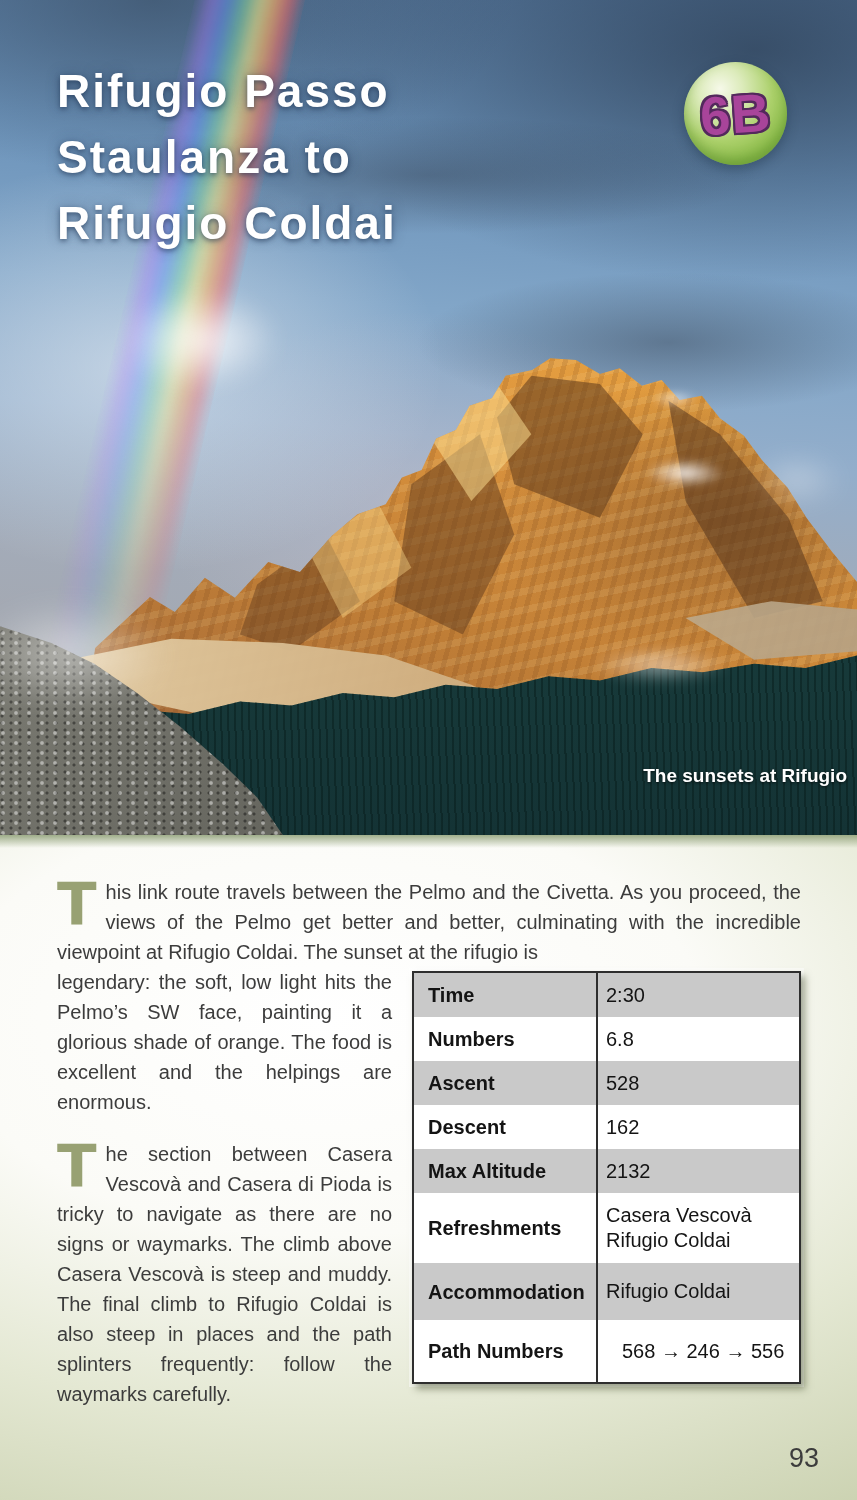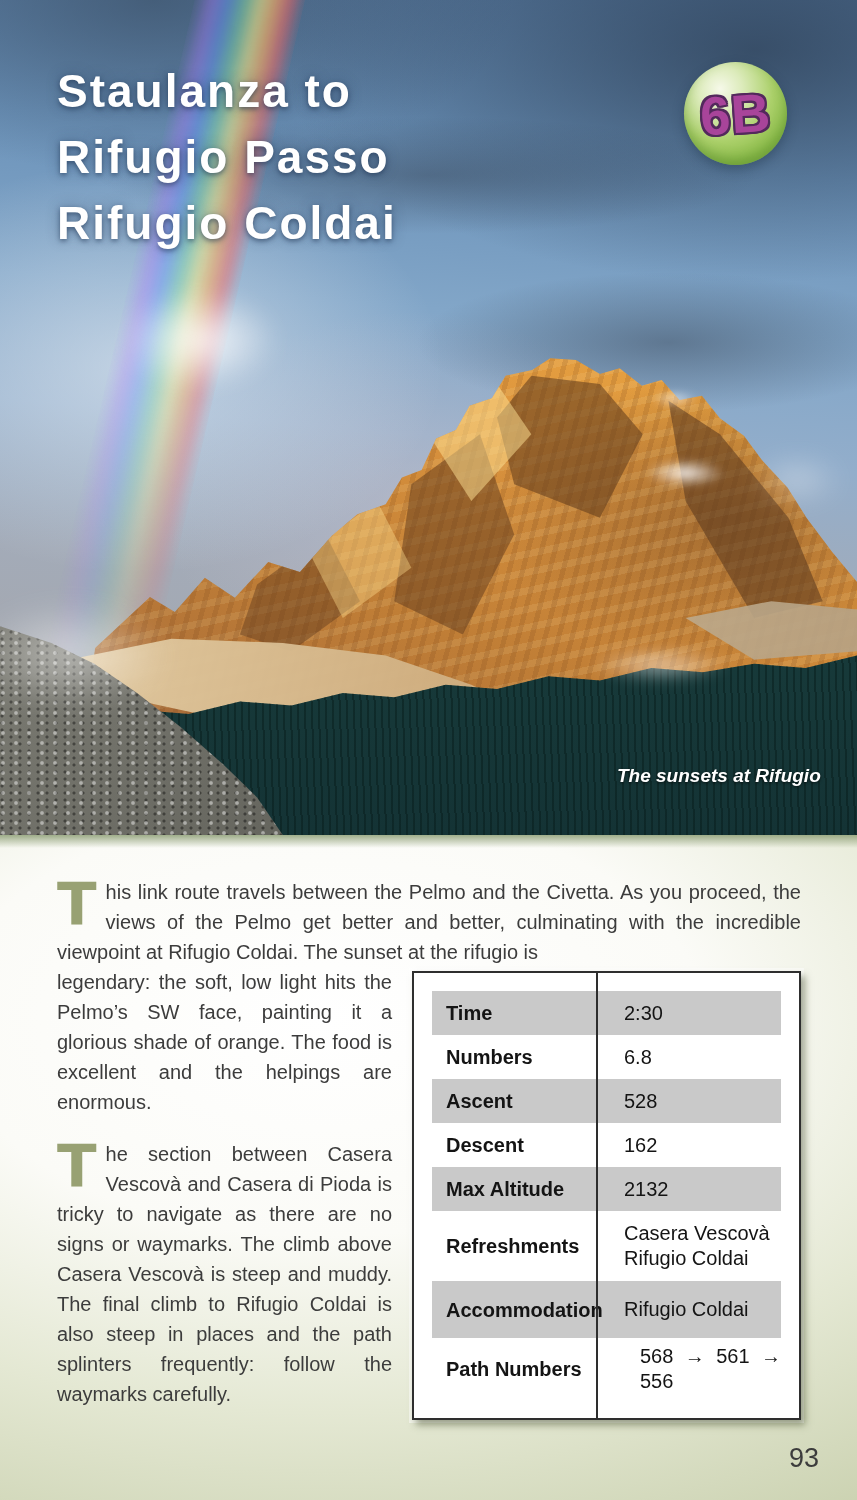--- a/index.html
+++ b/index.html
@@ -129,22 +129,22 @@
   .route-badge .badge-text {
     font-size: 54px; font-weight: 800; color: #a8449a; letter-spacing: 1px;
     transform: rotate(-4deg);
     text-shadow: -2px -2px 0 #53295c, 2px -2px 0 #53295c, -2px 2px 0 #53295c,
                   2px 2px 0 #53295c, 0 -2px 0 #53295c, 0 2px 0 #53295c,
                  -2px 0 0 #53295c, 2px 0 0 #53295c;
   }
 
   .photo-caption {
     position: absolute; left: 617px; top: 764px; width: 230px;
-    font-size: 19px; font-weight: 700; font-style: italic; color: #ffffff;
-    line-height: 24px; text-shadow: 0 1px 3px rgba(0,0,0,.65);
+    font-size: 19px; font-weight: 700; color: #ffffff;
+    line-height: 24px; text-shadow: 0 1px 3px rgba(0,0,0,.65); text-align: right;
   }
   .photo-caption span { display: block; }
 
   
   .page-body {
     position: absolute; left: 0; top: 835px; width: 857px; height: 665px;
     background: radial-gradient(130% 95% at 38% 28%, #ffffff 0%, #fbfbf7 34%,
                 #e4e8d3 62%, #c3cba6 100%);
   }
   .page-body::before {
@@ -159,21 +159,21 @@
   .dropcap {
     float: left; font-size: 58px; line-height: 47px; font-weight: 700;
     color: #98a173; margin: 5px 9px 0 0; font-family: "DejaVu Sans", sans-serif;
   }
   .para { margin: 0; }
   .para-cont { margin: 0 0 22px 0; }
 
   
   .infobox {
     float: right; width: 389px; margin: 4px 0 8px 20px;
-    background: #ffffff; border: 2px solid #2e2e2e; padding: 18px;
+    background: #ffffff; border: 2px solid #2e2e2e; padding: 0;
     position: relative;
     box-shadow: 4px 5px 7px rgba(70,80,45,.5), 0 0 0 3px rgba(255,255,255,.5);
   }
   .infobox::after {
     content: ""; position: absolute; top: 0; bottom: 0; left: 182px;
     width: 2px; background: #2e2e2e;
   }
   .irow { display: flex; align-items: center; min-height: 44px; }
   .irow:nth-child(odd) { background: #c9c9c9; }
   .irow:nth-child(6) { min-height: 70px; }
@@ -216,22 +216,22 @@
     <div class="scree-right"></div>
     <div class="forest"></div>
     <div class="rocks"></div>
     <div class="mist m1"></div>
     <div class="mist m2"></div>
     <div class="cloud c1"></div>
     <div class="cloud c2"></div>
     <div class="cloud c3"></div>
 
     <h1 class="route-title">
+      <span>Rifugio Passo</span>
       <span>Staulanza to</span>
-      <span>Rifugio Passo</span>
       <span>Rifugio Coldai</span>
     </h1>
 
     <div class="route-badge">
       <span class="badge-text">6B</span>
     </div>
 
     <div class="photo-caption">
       <span>The sunsets at Rifugio</span>
     </div>
@@ -267,21 +267,21 @@
           <div class="cell-label">Refreshments</div>
           <div class="cell-value">Casera Vescovà
 Rifugio Coldai</div>
         </div>
         <div class="irow">
           <div class="cell-label">Accommodation</div>
           <div class="cell-value">Rifugio Coldai</div>
         </div>
         <div class="irow">
           <div class="cell-label">Path Numbers</div>
-          <div class="cell-value">568 → 561 → 556</div>
+          <div class="cell-value">568 → 246 → 556</div>
         </div>
       </div>
 
       <p class="para-cont">legendary: the soft, low light hits the Pelmo’s SW face, painting it a glorious shade of orange. The food is excellent and the helpings are enormous.</p>
 
       <p class="para"><span class="dropcap">T</span><span>he section between Casera Vescovà and Casera di Pioda is tricky to navigate as there are no signs or waymarks. The climb above Casera Vescovà is steep and muddy. The final climb to Rifugio Coldai is also steep in places and the path splinters frequently: follow the waymarks carefully.</span></p>
 
     </div>
 
     <div class="page-number">93</div>

